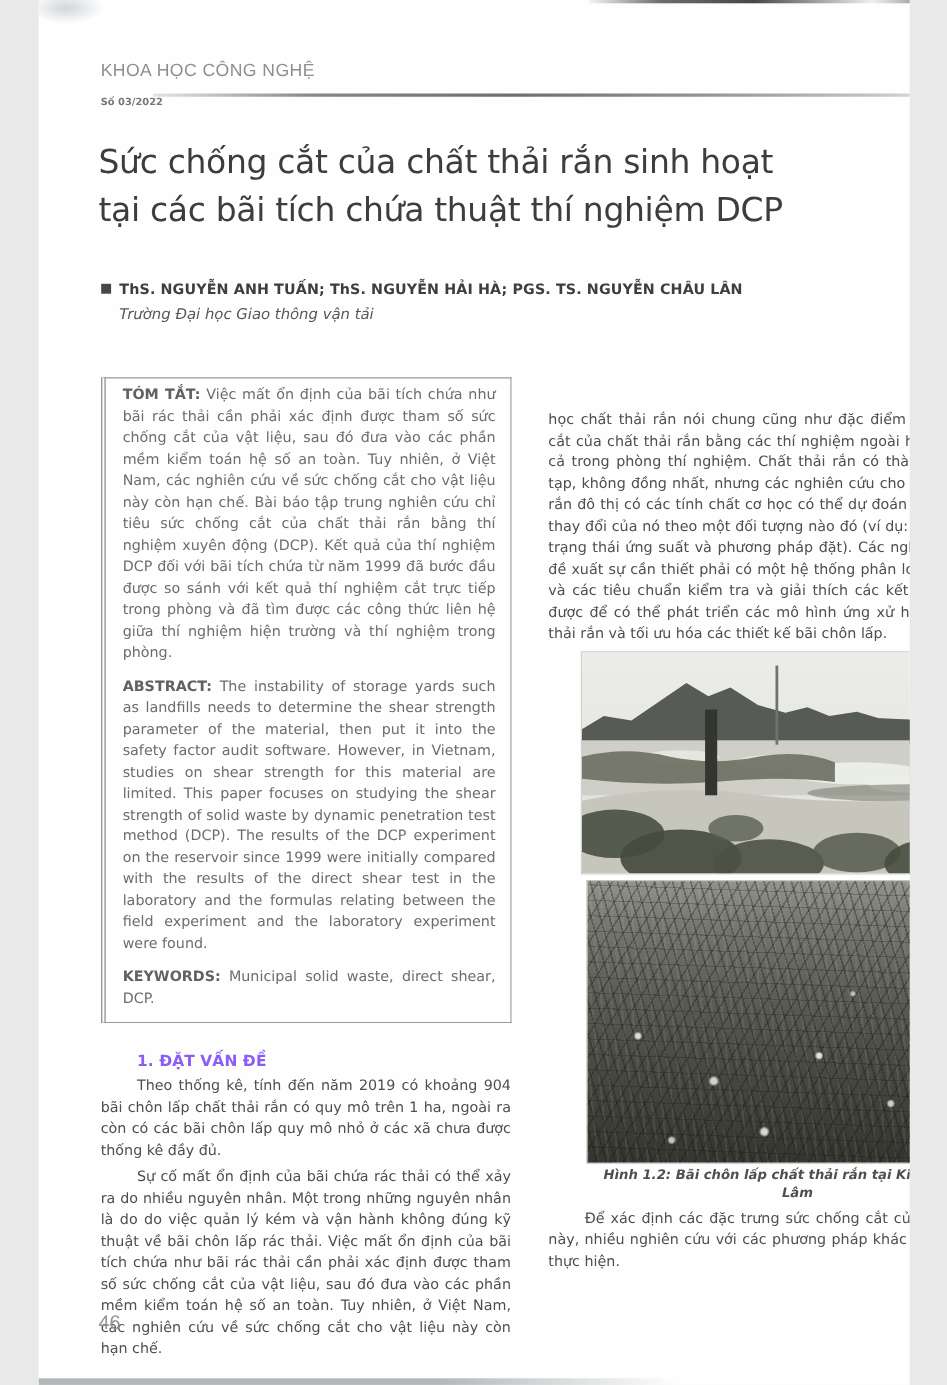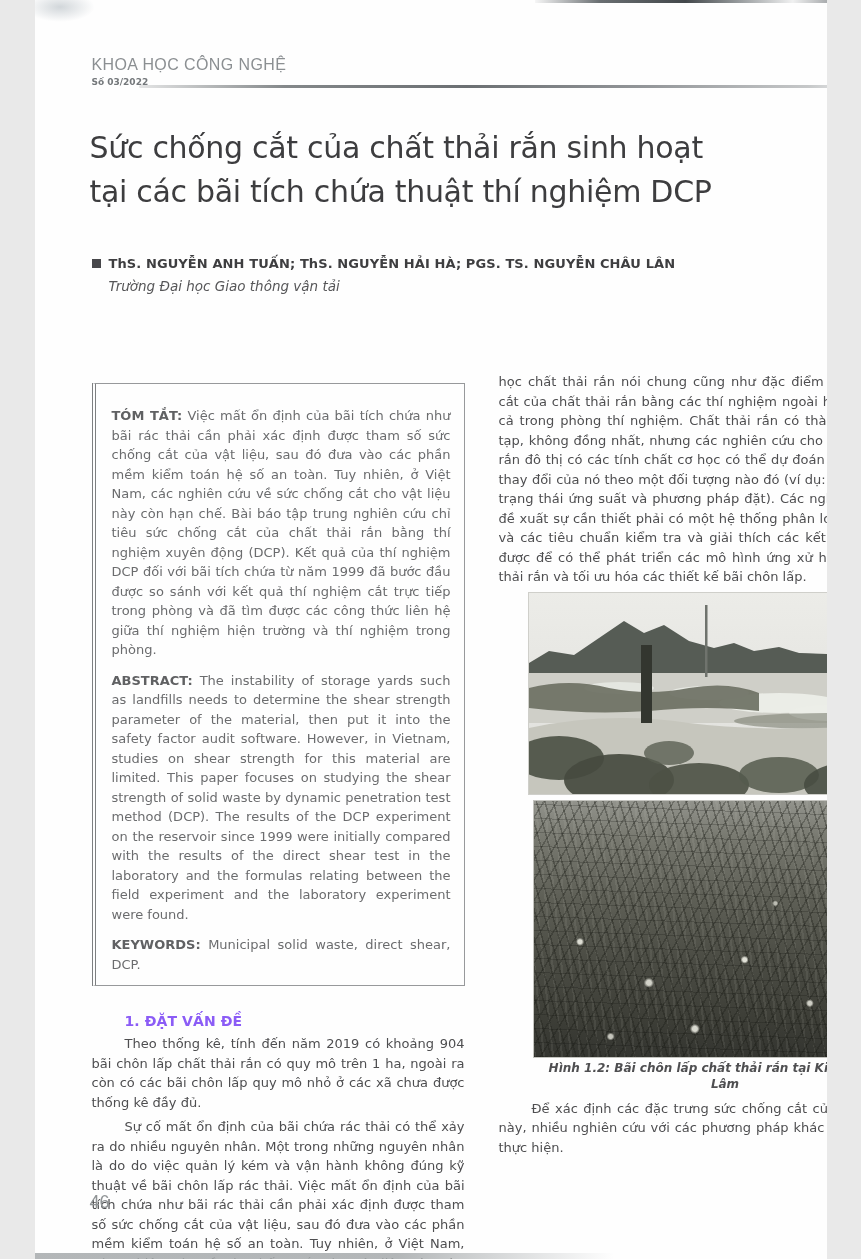--- a/index.html
+++ b/index.html
@@ -14,37 +14,37 @@
   .artifact-top-line { position:absolute; top:0; left:500px; width:358px; height:3px;
     background:linear-gradient(to right, rgba(90,95,98,0.05), #6a6f72 18%, #43484b 42%, #9da1a3 58%, rgba(160,164,166,0.15) 72%, #7a7e81 88%, rgba(120,124,127,0.1)); }
   .artifact-smudge { position:absolute; left:-10px; top:-8px; width:70px; height:30px;
     background:radial-gradient(ellipse at center, rgba(165,175,182,0.5), rgba(165,175,182,0) 70%); }
   .artifact-bottom-band { position:absolute; left:0; bottom:0; width:585px; height:6px;
     background:linear-gradient(to right, #a6aaac 0 62%, rgba(166,170,172,0) 99%); opacity:0.85; }
 
   
   .header-journal { position:absolute; left:57px; top:56px; font-size:16px; letter-spacing:0.4px;
     color:#8b8f92; font-family:"Liberation Sans", sans-serif; }
-  .header-issue { position:absolute; left:57px; top:77px; font-size:9px; font-weight:bold; color:#74787b; }
+  .header-issue { position:absolute; left:57px; top:88px; font-size:9px; font-weight:bold; color:#74787b; }
   .header-rule { position:absolute; left:104px; top:85px; width:728px; height:3px; border-radius:2px;
     background:linear-gradient(to right, rgba(150,153,155,0.25), #84888a 20%, #6b6f72 45%, #94979a 70%, #c6c8c9 92%, rgba(210,212,213,0.2)); }
 
   
   .title { position:absolute; left:55px; top:126px; width:720px; font-weight:normal;
     font-size:30px; line-height:44px; letter-spacing:-0.3px; color:#3d3d3f; }
   .byline { position:absolute; left:57px; top:256px; font-size:13px; font-weight:bold; color:#3e3e40; letter-spacing:0.1px; }
   .byline .bullet { display:inline-block; width:9px; height:9px; background:#47474a; margin-right:8px; }
   .affiliation { position:absolute; left:74px; top:278px; font-size:13.5px; font-style:italic; color:#55555.7; color:#565658; }
 
   
   .col-left  { position:absolute; left:57px;  top:343px; width:373px; }
   .col-right { position:absolute; left:464px; top:340px; width:421px;margin-top:32px; }
 
   .abstract-box { border:1px solid #97999b; border-left:4px double #7d7f81;
-    padding:22px 13px 11px 16px; color:#6b6c6e; font-size:13px; line-height:1.5; text-align:justify;margin-top:40px; }
+    padding:6px 13px 11px 16px; color:#6b6c6e; font-size:13px; line-height:1.5; text-align:justify; }
   .abstract-box p { margin-bottom:11px; }
   .abstract-box p:last-child { margin-bottom:0; }
   .abstract-box .label { font-weight:bold; color:#606163; }
 
   .section-heading { margin:27px 0 5px 33px; font-size:14px; font-weight:bold; color:#8b5cf6; letter-spacing:0.1px; }
   .body-text { font-size:13px; line-height:1.5; color:#4e4e50; text-align:justify; margin-bottom:5px; }
   .indent { text-indent:33px; }
 
   
   .fig1 { margin:6px 0 5px 30px; width:391px; height:201px; outline:1px solid #cfcfca; }

